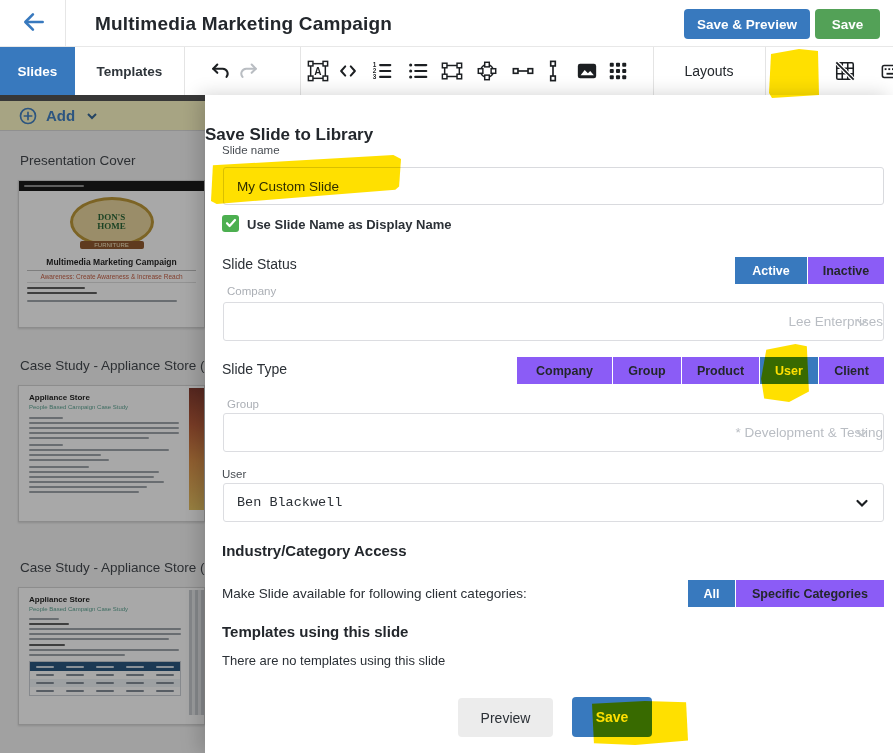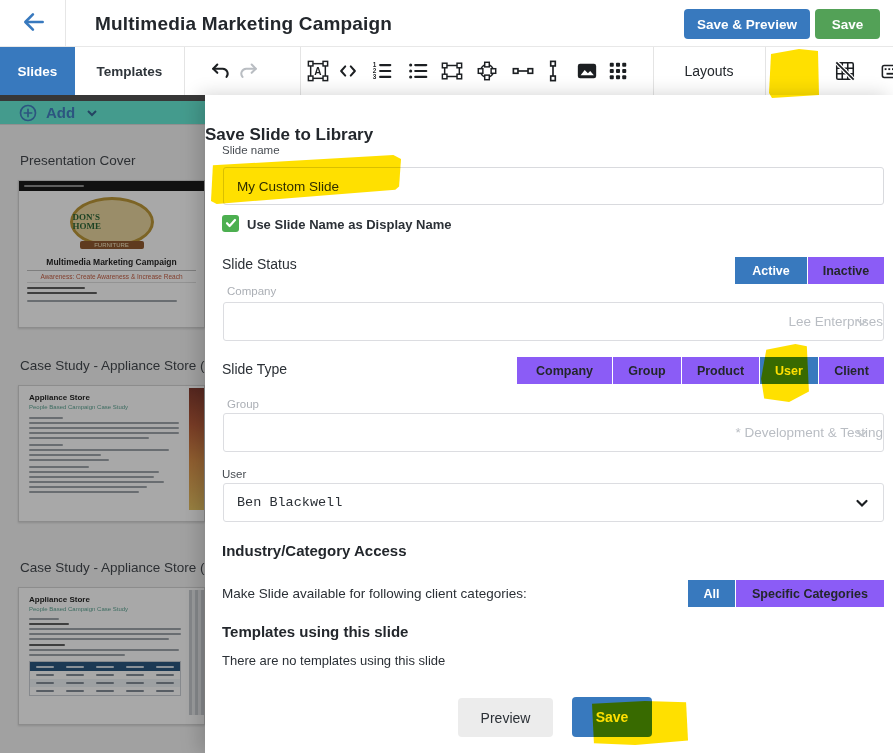--- a/index.html
+++ b/index.html
@@ -24,29 +24,29 @@
   .tab-templates { left:75px; width:109px; background:#fff; color:#2f353b; }
   .tb-sep { position:absolute; top:0; width:1px; height:48px; background:#e4e4e4; }
   .tb-icon { position:absolute; top:13px; width:22px; height:22px; color:#1c1f22; cursor:pointer; }
   .tb-icon svg { width:100%; height:100%; }
   .layouts-btn { position:absolute; left:653px; top:0; width:112px; height:48px; display:flex; align-items:center; justify-content:center; font-size:14px; color:#23272c; cursor:pointer; }
   .folder-btn { position:absolute; left:774px; top:53px; width:48px; height:42px; background:#3879be; border-radius:2px; display:flex; align-items:center; justify-content:center; cursor:pointer; }
 
   
   .sidebar { position:absolute; left:0; top:95px; width:205px; height:658px; background:#f4f4f4; }
   .sb-topstrip { position:absolute; left:0; top:0; width:205px; height:6px; background:#4a4a4a; }
-  .add-row { position:absolute; left:0; top:6px; width:205px; height:24px; background:#5eead4; border-bottom:1px solid #d9d9d9; display:flex; align-items:center; cursor:pointer; }
+  .add-row { position:absolute; left:0; top:6px; width:205px; height:30px; background:#fef9c3; border-bottom:1px solid #d9d9d9; display:flex; align-items:center; cursor:pointer; }
   .add-label { color:#3879be; font-size:15px; font-weight:bold; margin-left:8px; }
   .sb-section-label { position:absolute; left:20px; width:400px; font-size:13.5px; color:#383d43; white-space:nowrap; }
   .sb-card { position:absolute; left:18px; width:187px; background:#fff; border:1px solid #d2d2d2; box-shadow:0 1px 2px rgba(0,0,0,.15); overflow:hidden; cursor:pointer; }
   .bar { background:#9aa0a6; height:2px; margin-bottom:3px; border-radius:1px; }
   .bar-dark { background:#555; }
   .thumb-topbar { height:10px; background:#0c0c0c; display:flex; align-items:center; }
   .thumb-topbar .bar { height:2px; width:60px; margin:0 0 0 5px; background:#8a8a8a; }
-  .logo-oval { width:84px; height:50px; border:3px solid #b9912c; border-radius:50% / 50%; background:#e8d49a; margin:6px auto 0; display:flex; flex-direction:column; justify-content:center; }
+  .logo-oval { width:84px; height:50px; border:3px solid #b9912c; border-radius:50% / 50%; background:#e8d49a; margin:6px auto 0; display:flex; flex-direction:column; align-items:center; justify-content:center; }
   .logo-oval .l1 { font-size:9px; font-weight:bold; color:#1e5c2a; font-family:"Liberation Serif", serif; line-height:9px; }
   .logo-banner { width:64px; margin:-6px auto 0; background:#8a4f22; color:#f3e6bf; font-size:6px; text-align:center; border-radius:2px; padding:1px 0; position:relative; }
   .cover-title { text-align:center; font-size:8.5px; font-weight:bold; color:#141414; margin-top:8px; }
   .cover-sub { text-align:center; font-size:6.5px; color:#c2563a; margin-top:3px; border-top:1px solid #bbb; border-bottom:1px solid #ddd; padding:2px 0; margin-left:8px; margin-right:8px; }
   .case-title { font-size:8px; font-weight:bold; color:#141414; }
   .case-sub { font-size:6px; color:#55a08e; margin-top:2px; }
   .mini-table { border:1px solid #c9ced4; }
   .mini-table .thead { height:9px; background:#1d4d78; display:flex; align-items:center; }
   .mini-table .trow { height:8px; display:flex; align-items:center; }
   .mini-table .trow:nth-child(odd) { background:#eef2f6; }

